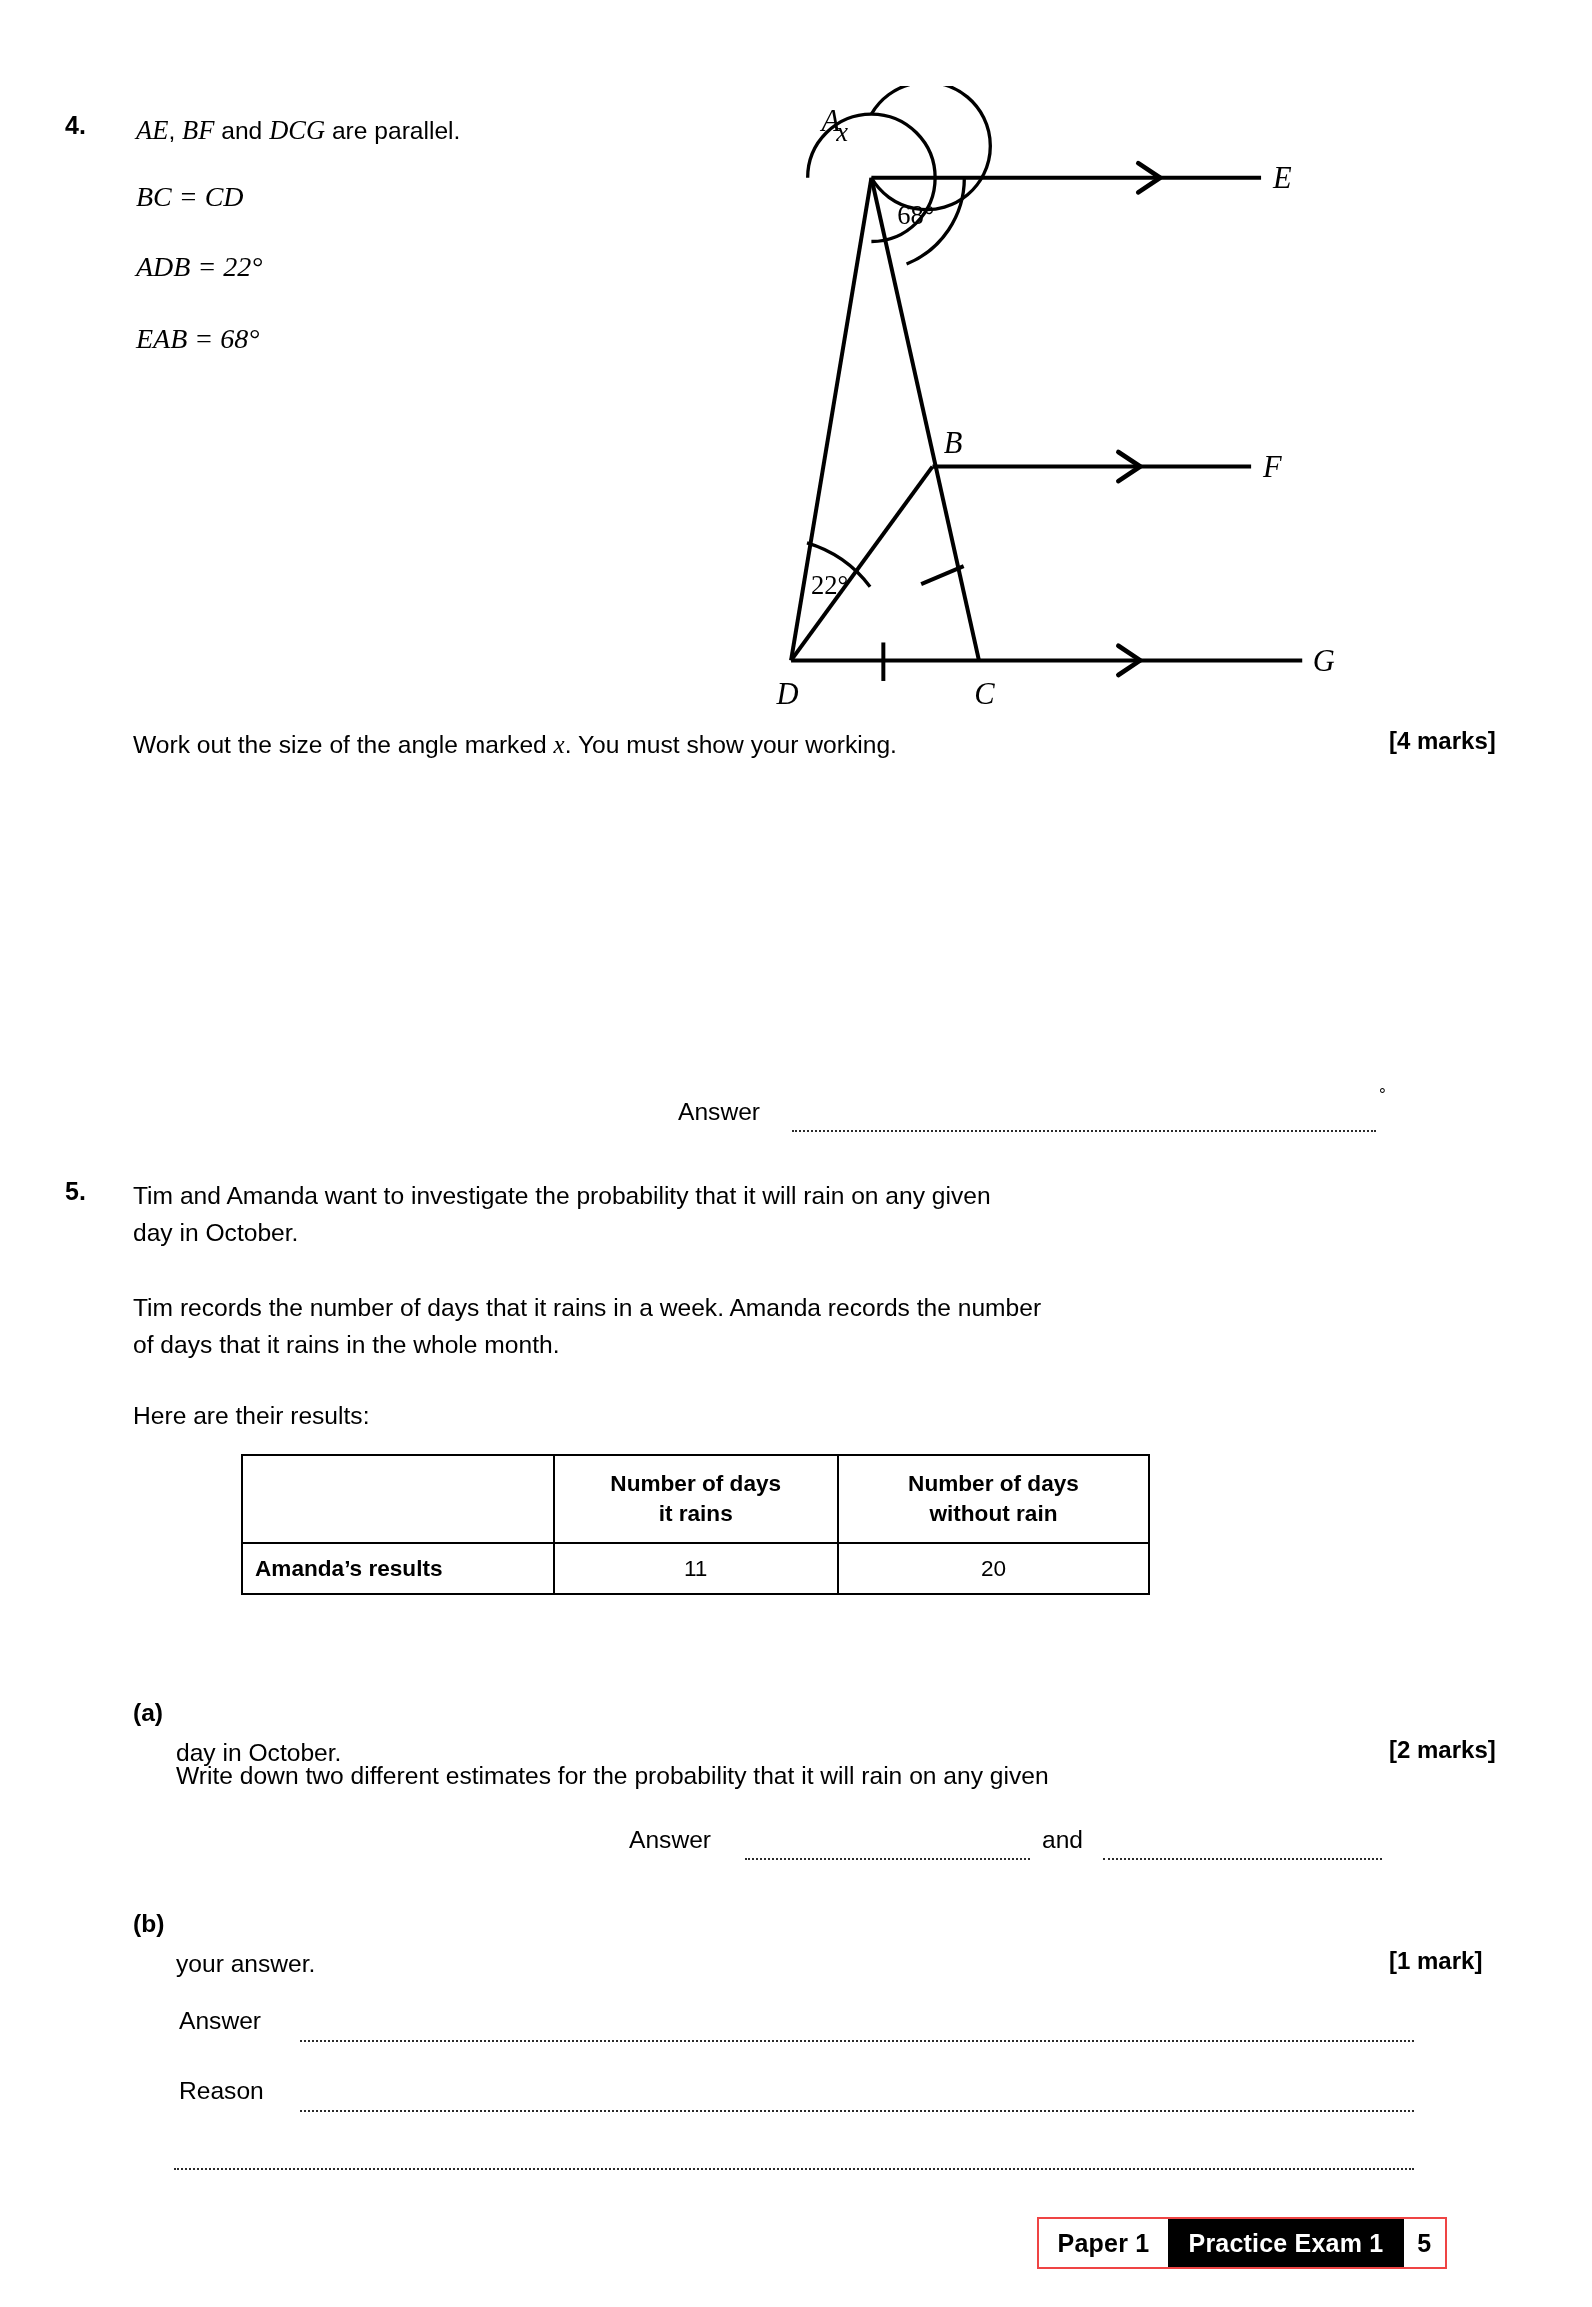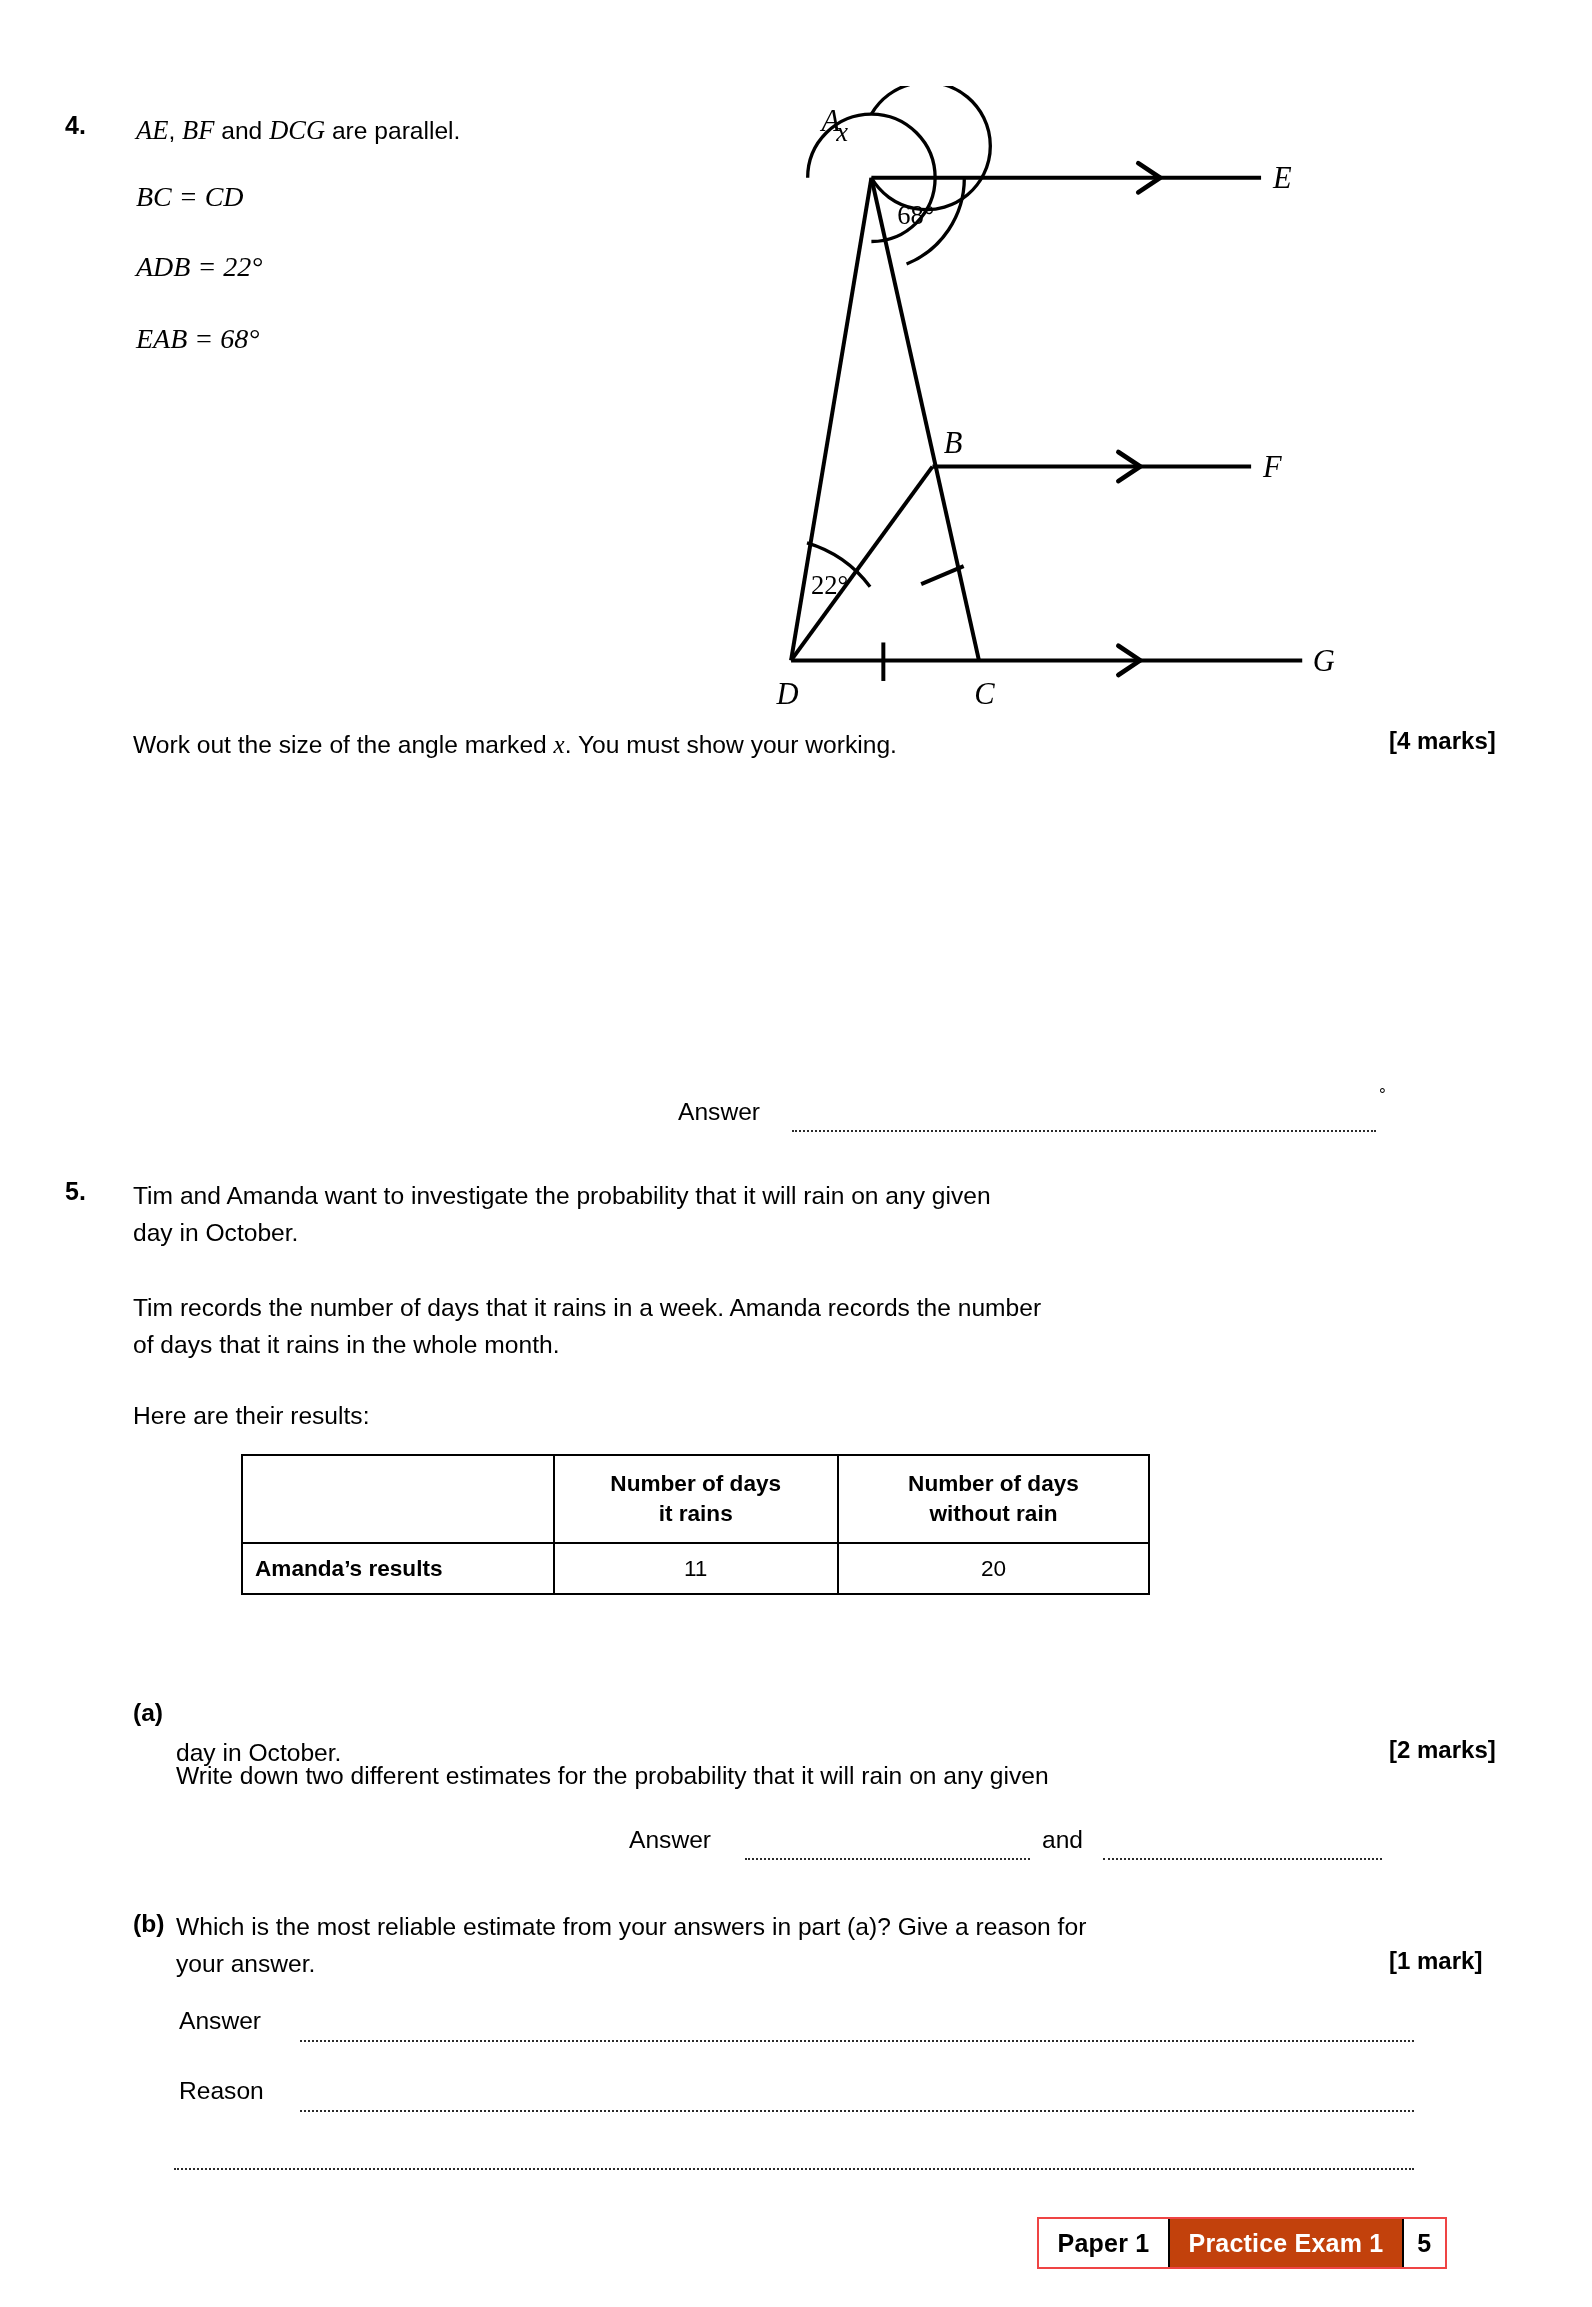--- a/index.html
+++ b/index.html
@@ -92,21 +92,21 @@
     font-size: 25px;
     letter-spacing: 0.2px;
   }
   .footer .paper {
     background: #ffffff;
     color: #000000;
     padding: 0 18.6px;
     border-right: 2px solid #000;
   }
   .footer .exam {
-    background: #c2410c;
+    background: #000000;
     color: #ffffff;
     padding: 0 18.6px;
   }
   .footer .pageno {
     background: #ffffff;
     color: #000000;
     width: 41px;
     border-left: 2px solid #000;
   }
 
@@ -217,21 +217,20 @@
   <div class="abs btext" style="left:176px; top:1758px;">Write down two different estimates for the probability that it will rain on any given</div>
   <div class="abs btext" style="left:176px; top:1735px;">day in October.</div>
   <div class="abs marks" style="left:1389px; top:1736px;">[2 marks]</div>
 
   <div class="abs btext" style="left:629px; top:1822px;">Answer</div>
   <div class="abs dots" style="left:745px; top:1858px; width:285px;"></div>
   <div class="abs btext" style="left:1042px; top:1822px;">and</div>
   <div class="abs dots" style="left:1103px; top:1858px; width:279px;"></div>
 
   <div class="abs partlbl" style="left:133px; top:1910px;">(b)</div>
-  <div class="abs btext" style="left:176px; top:1909px;">Which is the most reliable estimate from your answers in part (a)? Give a reason for</div>
   <div class="abs btext" style="left:176px; top:1946px;">your answer.</div>
   <div class="abs marks" style="left:1389px; top:1947px;">[1 mark]</div>
 
   <div class="abs btext" style="left:179px; top:2003px;">Answer</div>
   <div class="abs dots" style="left:300px; top:2040px; width:1114px;"></div>
 
   <div class="abs btext" style="left:179px; top:2073px;">Reason</div>
   <div class="abs dots" style="left:300px; top:2110px; width:1114px;"></div>
 
   <div class="abs dots" style="left:174px; top:2168px; width:1240px;"></div>

